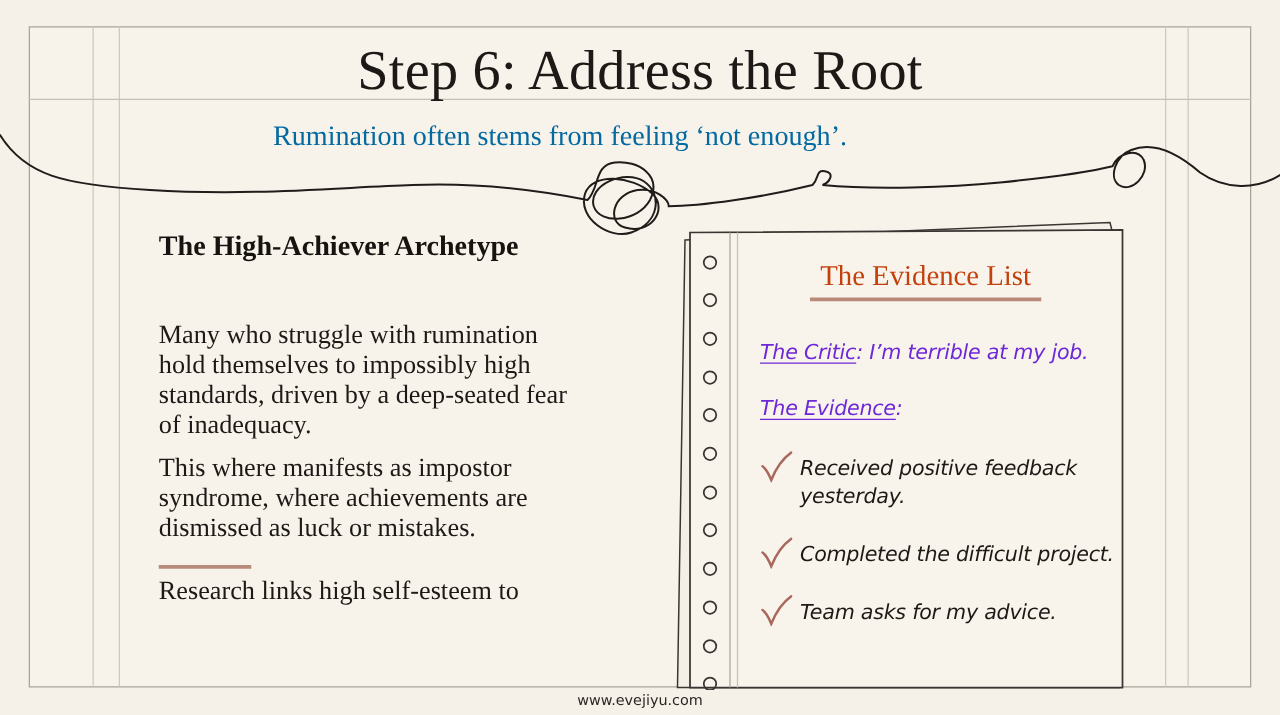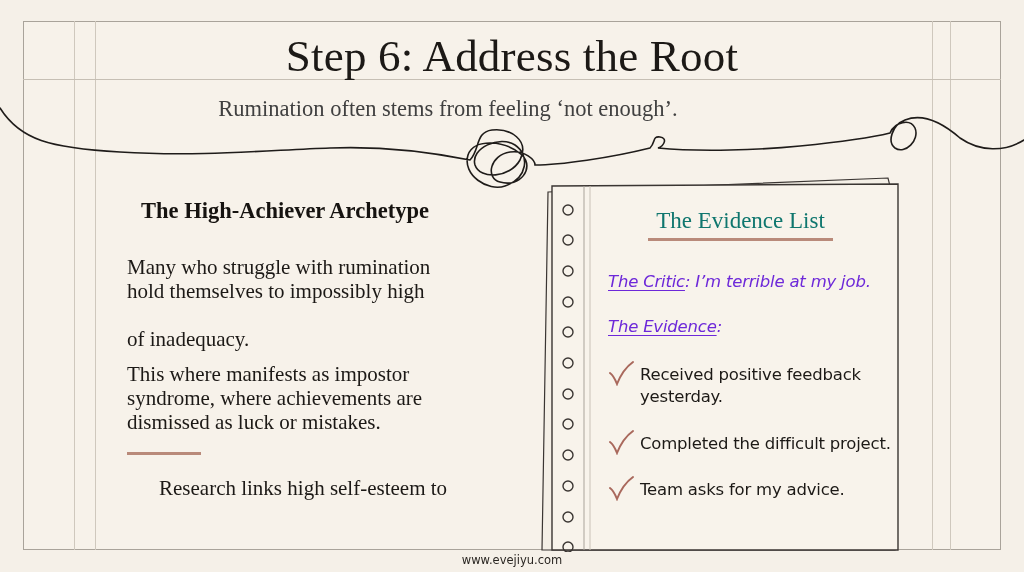--- a/index.html
+++ b/index.html
@@ -15,55 +15,55 @@
     background: #f7f2ea;
   }
   .vline { position: absolute; top: 21px; height: 529px; width: 1px; background: #cfc8bd; }
   .hline { position: absolute; left: 23px; width: 978px; height: 1px; background: #c6bfb4; }
   .title {
     position: absolute; left: 0; width: 1024px; top: 30px; text-align: center;
     font-family: "Liberation Serif", serif; font-size: 45px; color: #1c1916; letter-spacing: 0.2px;
   }
   .subtitle {
     position: absolute; left: 0; width: 896px; top: 96px; text-align: center;
-    font-family: "Liberation Serif", serif; font-size: 22.5px; color: #404040;
+    font-family: "Liberation Serif", serif; font-size: 22.5px; color: #0369a1;
   }
   .curve { position: absolute; left: 0; top: 0; width: 1024px; height: 572px; pointer-events: none; }
   .left-col { position: absolute; left: 127px; top: 182px; width: 400px; }
   .heading {
     font-family: "Liberation Serif", serif; font-weight: bold; font-size: 22.5px;
-    line-height: 30px; color: #161310; margin: 14px;
+    line-height: 30px; color: #161310; margin: 0;
   }
   .para {
     font-family: "Liberation Serif", serif; font-size: 21px; line-height: 24px;
     color: #1c1916; margin: 0;
   }
   .p1 { position: absolute; top: 73px; }
   .p2 { position: absolute; top: 180px; }
   .divider { position: absolute; top: 270px; left: 0; width: 74px; height: 3px; background: #b98a7a; }
-  .p3 { position: absolute; top: 294px; margin-left: 32px; }
+  .p3 { position: absolute; top: 278px; }
   .footer {
     position: absolute; left: 0; width: 1024px; top: 553px; text-align: center;
     font-family: "DejaVu Sans", sans-serif; font-size: 11.5px; color: #2a2622;
   }
   .notebook { position: absolute; left: 540px; top: 172px; width: 370px; height: 380px; }
   .nb-svg { position: absolute; left: 0; top: 0; }
   .nb-content { position: absolute; left: 68px; top: 0; width: 290px; }
   .nb-title {
     position: absolute; left: 40px; top: 36px; width: 185px;
-    font-family: "Liberation Serif", serif; font-size: 23px; color: #0f766e; text-align: center;
+    font-family: "Liberation Serif", serif; font-size: 23px; color: #c2410c; text-align: center;
     border-bottom: 3px solid #b98a7a; padding-bottom: 4px; white-space: nowrap;
   }
   .hand {
     font-family: "DejaVu Sans", sans-serif; font-style: italic; font-size: 16.5px;
     color: #6d28d9; position: absolute; white-space: nowrap; letter-spacing: -0.2px;
   }
   .u { text-decoration: underline; text-underline-offset: 3px; }
   .check { position: absolute; left: 0; width: 26px; height: 26px; }
-  .item-text { position: absolute; left: 32px; font-family: "DejaVu Sans", sans-serif; font-size: 16.5px; line-height: 22px; color: #1c1916; white-space: nowrap; letter-spacing: -0.2px; }
+  .item-text { position: absolute; left: 32px; font-family: "DejaVu Sans", sans-serif; font-style: italic; font-size: 16.5px; line-height: 22px; color: #1c1916; white-space: nowrap; letter-spacing: -0.2px; }
 </style>
 </head>
 <body>
 
 <div class="frame"></div>
 <div class="vline" style="left:74px"></div>
 <div class="vline" style="left:95px"></div>
 <div class="vline" style="left:932px"></div>
 <div class="vline" style="left:950px"></div>
 <div class="hline" style="top:79px"></div>
@@ -82,21 +82,21 @@
            C925,112 945,125 960,138 C980,152 1005,152 1024,140" fill="none" stroke="#1f1c1a" stroke-width="1.6" stroke-linecap="round"></path>
 </svg>
 
 <div class="left-col">
   <p class="heading">
     <span>The High-Achiever Archetype</span><br>
   </p>
   <p class="para p1">
     <span>Many who struggle with rumination</span><br>
     <span>hold themselves to impossibly high</span><br>
-    <br>
+    <span>standards, driven by a deep-seated fear</span><br>
     <span>of inadequacy.</span>
   </p>
   <p class="para p2">
     <span>This where manifests as impostor</span><br>
     <span>syndrome, where achievements are</span><br>
     <span>dismissed as luck or mistakes.</span>
   </p>
   <div class="divider"></div>
   <p class="para p3">
     <span>Research links high self-esteem to</span><br>

